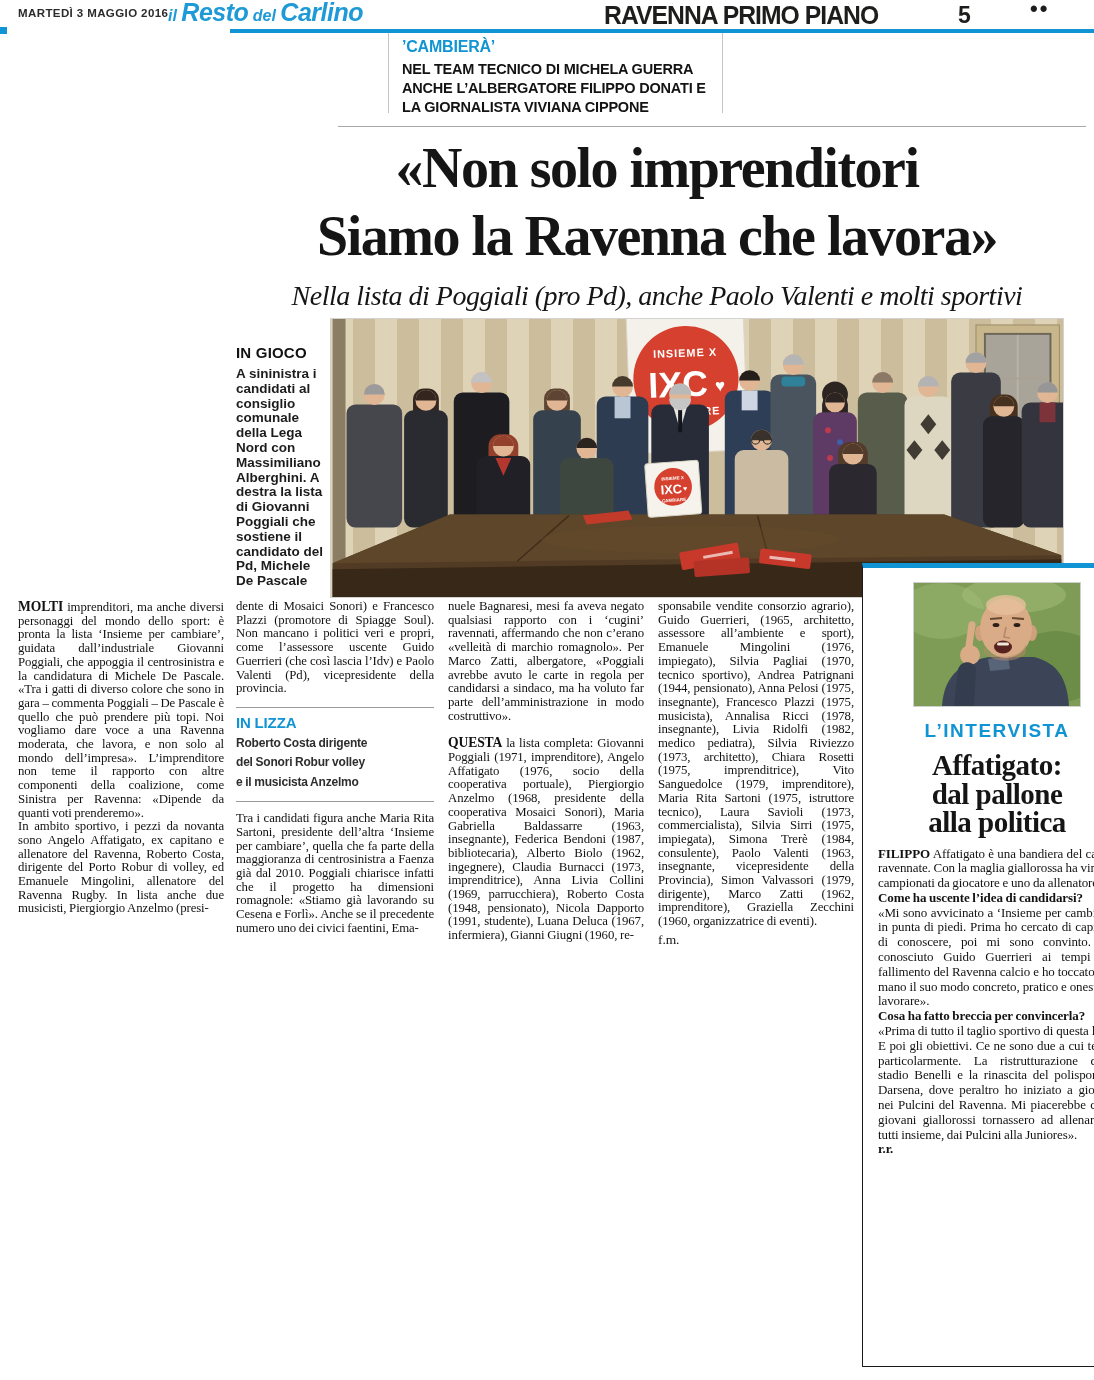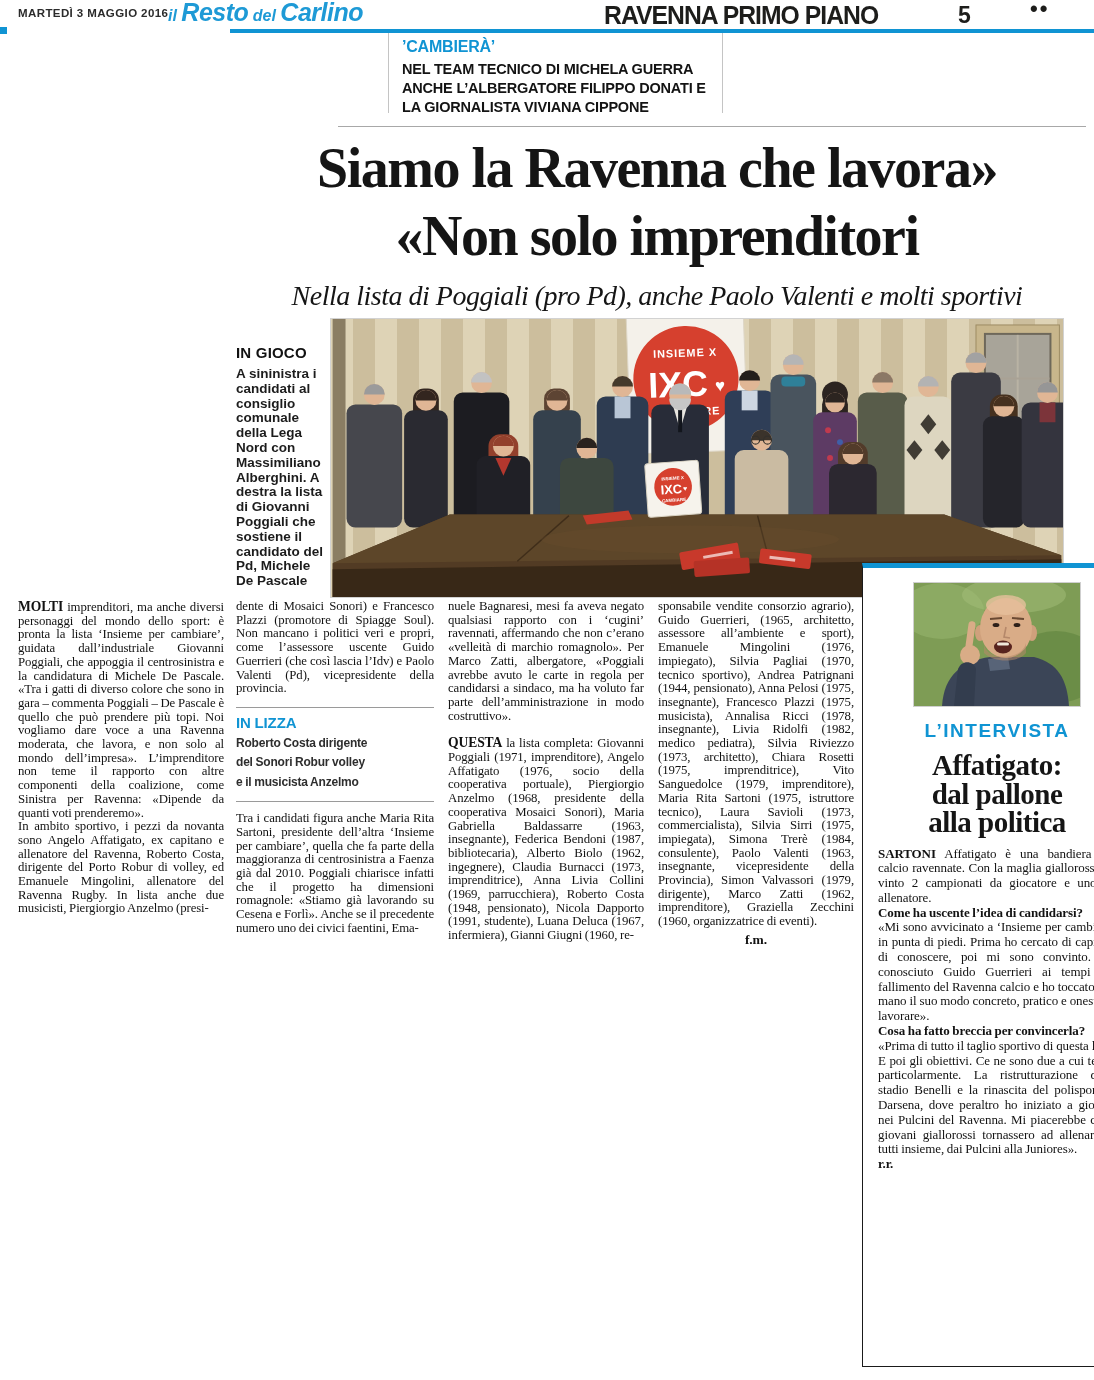--- a/index.html
+++ b/index.html
@@ -40,21 +40,21 @@
   .photo svg{position:absolute;left:0;top:0;}
   
   .col{position:absolute;top:600px;font-size:12.8px;line-height:13.7px;text-align:justify;
        color:#121212;letter-spacing:-.1px;word-spacing:-.4px;}
   .lead{font-weight:bold;font-size:13.6px;}
   .gap-top{display:block;margin-top:13px;}
   .inlizza{border-top:1px solid #9a9a9a;border-bottom:1px solid #9a9a9a;
            margin:11px 0 10px;padding:8px 0 9px;font-family:"Liberation Sans",sans-serif;text-align:left;}
   .inlizza-title{font-size:15px;font-weight:800;color:#1094d3;margin-bottom:4px;}
   .inlizza-line{display:block;font-size:12px;font-weight:800;color:#2e2e2e;line-height:19.5px;letter-spacing:-.2px;}
-  .byline{display:block;text-align:center;font-weight:bold;font-size:13.5px;margin-top:4px;}
+  .byline{display:block;text-align:left;font-weight:normal;font-size:13.5px;margin-top:4px;}
   
   .sidebar{position:absolute;left:862px;top:563px;width:270px;min-height:804px;background:#fff;
            border:1px solid #1a1a1a;border-top:5px solid #1094d3;box-sizing:border-box;
            padding:14px 15px 12px;z-index:5;}
   .sb-photo{width:166px;height:123px;margin:0 auto;display:block;border:1px solid #cfcfcf;box-sizing:content-box;}
   .sb-kicker{text-align:center;font-family:"Liberation Sans",sans-serif;font-size:19px;font-weight:800;
              color:#1094d3;letter-spacing:1.5px;margin-top:13px;}
   .sb-title{text-align:center;font-size:29px;font-weight:bold;line-height:28.5px;color:#151515;
             margin-top:9px;letter-spacing:-.5px;}
   .sb-title span{display:block;}
@@ -78,22 +78,22 @@
 
   <div class="vdiv" style="left:388px;"></div>
   <div class="vdiv" style="left:722px;"></div>
   <div class="kicker" style="left:402px;width:306px;">
     <div class="kicker-title">’CAMBIERÀ’</div>
     <div class="kicker-body">NEL TEAM TECNICO DI MICHELA GUERRA ANCHE L’ALBERGATORE FILIPPO DONATI E LA GIORNALISTA VIVIANA CIPPONE</div>
   </div>
 
   <div class="hl-rule"></div>
   <div class="headline">
+    <span class="hl">«Non solo imprenditori</span>
     <span class="hl">Siamo la Ravenna che lavora»</span>
-    <span class="hl">«Non solo imprenditori</span>
     <span class="subhead">Nella lista di Poggiali (pro Pd), anche Paolo Valenti e molti sportivi</span>
   </div>
 
   <div class="caption">
     <div class="caption-title">IN GIOCO</div>
     <div class="caption-body">A sininistra i candidati al consiglio comunale della Lega Nord con Massimiliano Alberghini. A destra la lista di Giovanni Poggiali che sostiene il candidato del Pd, Michele De Pascale</div>
   </div>
 
   <div class="photo">
     <svg width="732" height="278" viewBox="0 0 734 280">
@@ -313,21 +313,21 @@
       <rect x="53" y="38" width="7" height="28" rx="3.5" fill="#d9ac87" transform="rotate(8 56 52)"></rect>
       <path d="M40,123 L44,86 C48,76 60,78 62,86 L60,123 Z" fill="#333d4e"></path>
     </svg>
     <div class="sb-kicker">L’INTERVISTA</div>
     <div class="sb-title">
       <span>Affatigato:</span>
       <span>dal pallone</span>
       <span>alla politica</span>
     </div>
     <div class="sb-body">
-      <span class="sb-q">SARTONI</span><span> Affatigato è una bandiera del calcio ravennate. Con la maglia giallorossa ha vinto 2 campionati da giocatore e uno da allenatore.</span>
+      <span class="sb-q">FILIPPO</span><span> Affatigato è una bandiera del calcio ravennate. Con la maglia giallorossa ha vinto 2 campionati da giocatore e uno da allenatore.</span>
       <span class="sb-q" style="display:block;">Come ha uscente l’idea di candidarsi?</span>
       <span style="display:block;">«Mi sono avvicinato a ‘Insieme per cambiare’ in punta di piedi. Prima ho cercato di capire e di conoscere, poi mi sono convinto. Ho conosciuto Guido Guerrieri ai tempi del fallimento del Ravenna calcio e ho toccato con mano il suo modo concreto, pratico e onesto di lavorare».</span>
       <span class="sb-q" style="display:block;">Cosa ha fatto breccia per convincerla?</span>
       <span style="display:block;">«Prima di tutto il taglio sportivo di questa lista. E poi gli obiettivi. Ce ne sono due a cui tengo particolarmente. La ristrutturazione dello stadio Benelli e la rinascita del polisportivo Darsena, dove peraltro ho iniziato a giocare nei Pulcini del Ravenna. Mi piacerebbe che i giovani giallorossi tornassero ad allenarsi lì tutti insieme, dai Pulcini alla Juniores».</span>
       <span class="sb-byline" style="display:block;">r.r.</span>
     </div>
   </div>
 
 </div>
 

